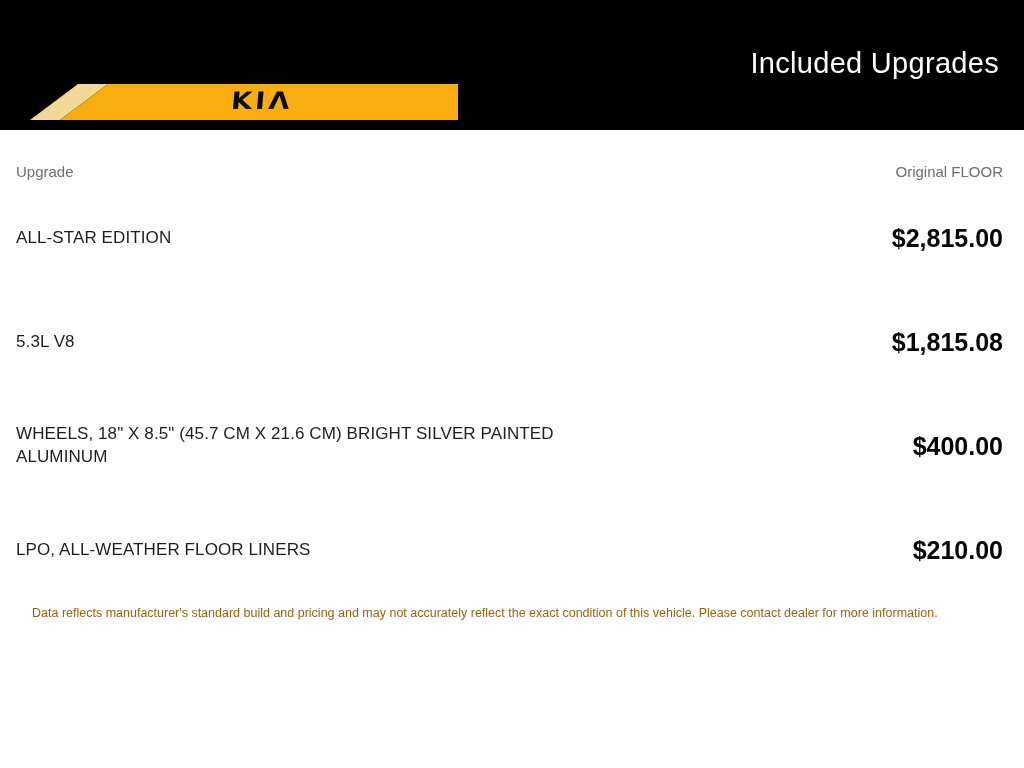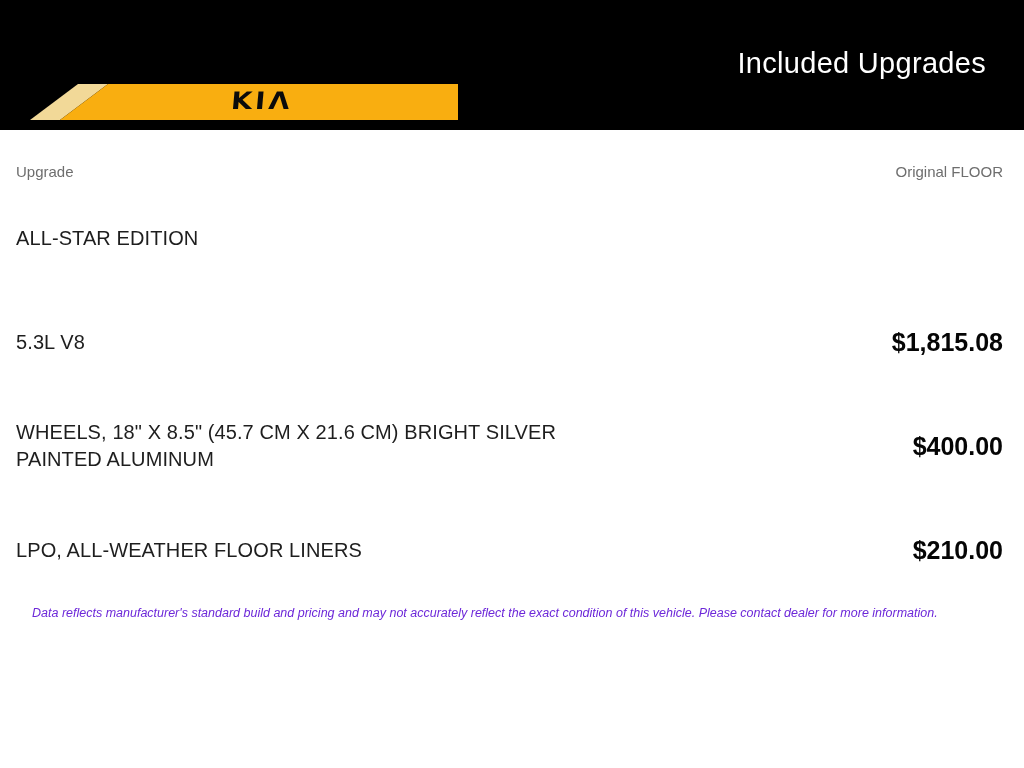--- a/index.html
+++ b/index.html
@@ -12,21 +12,21 @@
   .page { position: relative; width: 1024px; height: 768px; }
 
   
   .header {
     position: relative;
     width: 100%; height: 130px;
     background: #000000;
   }
   .page-title {
     position: absolute;
-    top: 47px; right: 38px;
+    top: 47px; right: 25px;
     color: #ffffff;
     font-size: 29px;
     font-weight: 400;
     letter-spacing: 0.3px;
     white-space: nowrap;
   }
   .banner {
     position: absolute;
     top: 84px; left: 0;
     width: 460px; height: 36px;
@@ -54,40 +54,39 @@
     color: #6e6e6e;
     font-size: 15px;
   }
   .rows { margin-top: 6px; }
   .row {
     display: flex;
     align-items: center;
     min-height: 104px;
   }
   .row-name {
-    font-size: 20px;
+    font-size: 17px;
     color: #1e1e1e;
     max-width: 560px;
     line-height: 1.35;
     letter-spacing: 0.1px;
   }
   .row-price {
     margin-left: auto;
     font-size: 25px;
     font-weight: bold;
     color: #050505;
     white-space: nowrap;
   }
 
   
   .disclaimer {
     margin: 4px 34px 0 16px;
-    font-style: italic;
     font-size: 12.5px;
-    color: #6d28d9;
+    color: #a16207;
   }
 </style>
 </head>
 <body>
 
 <div class="page">
 
   <div class="header">
     <div class="banner">
       <svg width="460" height="36" viewBox="0 0 460 36">
@@ -103,20 +102,21 @@
 
     <div class="col-headers">
       <span>Upgrade</span>
       <span>Original FLOOR</span>
     </div>
 
     <div class="rows">
 
       <div class="row">
         <div class="row-name">ALL-STAR EDITION</div>
+        <div class="row-price">$2,815.00</div>
       </div>
 
       <div class="row">
         <div class="row-name">5.3L V8</div>
         <div class="row-price">$1,815.08</div>
       </div>
 
       <div class="row">
         <div class="row-name">WHEELS, 18" X 8.5" (45.7 CM X 21.6 CM) BRIGHT SILVER PAINTED ALUMINUM</div>
         <div class="row-price">$400.00</div>

